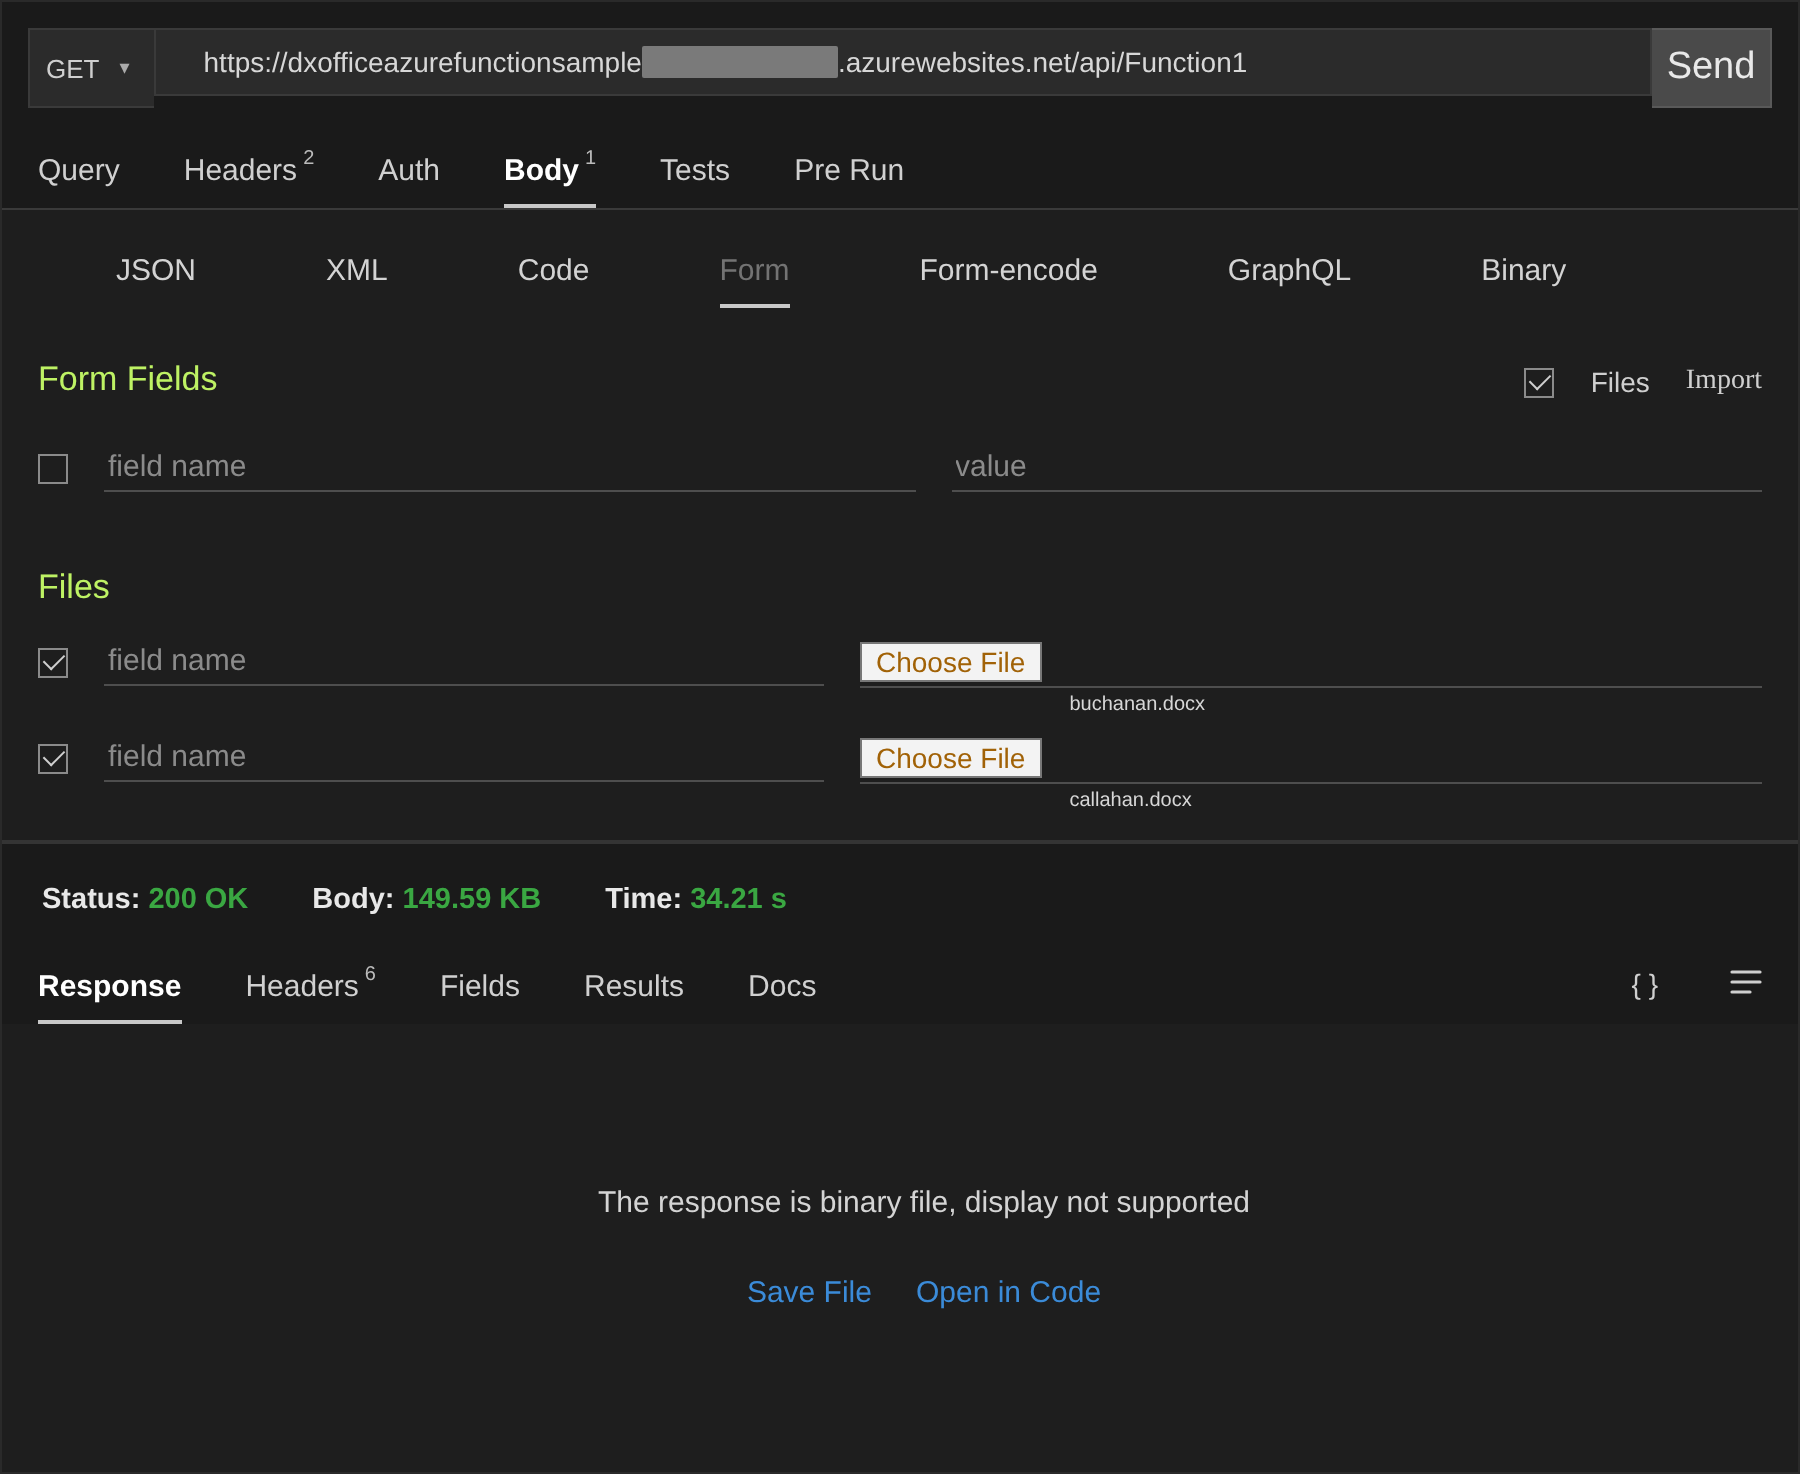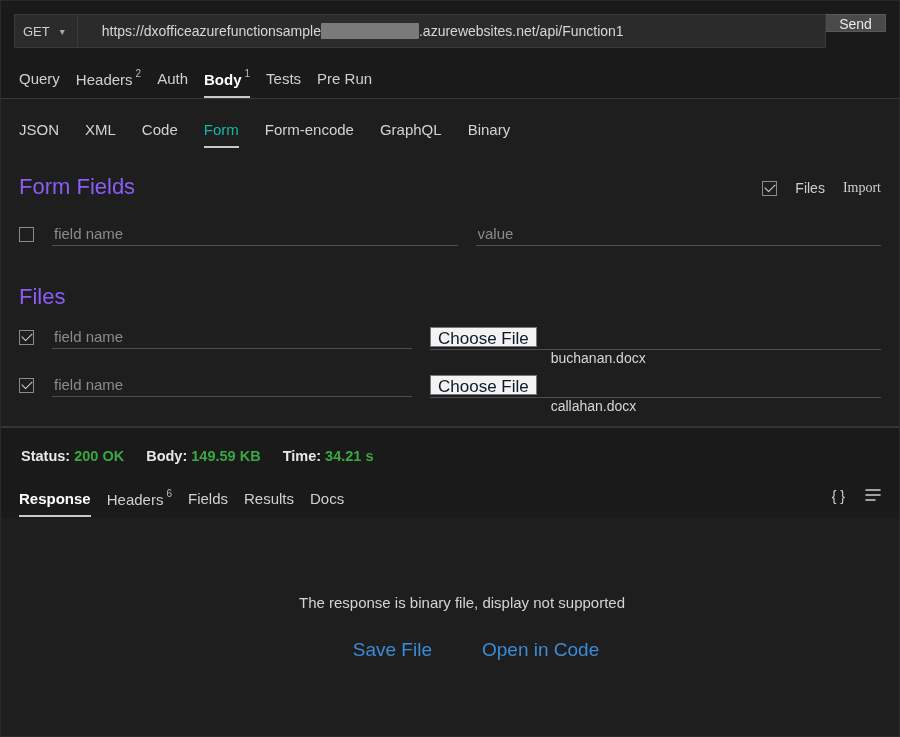--- a/index.html
+++ b/index.html
@@ -78,34 +78,34 @@
     white-space: pre;
   }
   .url-mask {
     display: inline-block;
     height: 16px;
     background: var(--mask);
     border-radius: 1px;
   }
   .send {
     width: 60px;
-    height: 18px;
+    height: 40px;
     background: var(--bg-send);
     border: 1px solid #595959;
     border-left: none;
     color: #e9e9e9;
-    font-size: 14px;
+    font-size: 19px;
     cursor: pointer;
   }
 
   
   .main-tabs, .res-tabs {
     display: flex;
-    align-items: flex-start;
-    gap: 16px;
+    align-items: center;
+    gap: 32px;
     padding: 4px 32px 0 18px;
     background: var(--bg-0);
   }
   .main-tabs { padding-top: 8px; }
   .mtab, .rtab {
     position: relative;
     padding: 8px 0 10px 0;
     color: #d0d0d0;
     font-size: 15px;
     cursor: pointer;
@@ -140,45 +140,46 @@
     gap: 26px;
     padding: 18px 18px 0 18px;
     background: var(--bg-1);
   }
   .stab {
     position: relative;
     padding: 4px 0 10px 0;
     color: #d3d3d3;
     font-size: 15px;
     cursor: pointer;
+    margin-left: 39px;
   }
   .stab.active {
-    color: #14b8a6;
+    color: #737373;
   }
   .stab.active::after {
     content: "";
     position: absolute;
     left: 0; right: 0; bottom: 0;
     height: 2px;
     background: #c8c8c8;
   }
 
   
   .section {
     padding: 18px 18px 6px 18px;
     background: var(--bg-1);
   }
   .sec-head {
     display: flex;
     align-items: center;
     justify-content: space-between;
   }
   .sec-title {
-    font-size: 22px;
-    color: #8b5cf6;
+    font-size: 17px;
+    color: #bef264;
     margin: 8px 0 10px 0;
   }
   .sec-right {
     display: flex;
     align-items: center;
     gap: 18px;
     color: #cfcfcf;
     font-size: 14px;
   }
   .chk {
@@ -241,42 +242,42 @@
   .file-value {
     flex: 1;
     display: flex;
     align-items: center;
     gap: 14px;
     border-bottom: 1.5px solid #4e4e4e;
     height: 26px;
   }
   .choose-btn {
     background: var(--filebtn-bg);
-    color: #0f172a;
+    color: #a16207;
     border: 1px solid var(--filebtn-border);
     font-family: Arial, sans-serif;
-    font-size: 17px;
+    font-size: 14px;
     padding: 1px 7px;
     height: 20px;
     cursor: pointer;
     text-align: center;
   }
   .filename {
     color: #d7d7d7;
-    font-size: 14px;
+    font-size: 10px;
     margin-top: 43px;
   }
 
   
   .statusbar {
     border-top: 2px solid #343434;
     background: var(--bg-0);
     padding: 20px 20px 16px 20px;
     display: flex;
-    gap: 22px;
+    gap: 32px;
     font-size: 14.5px;
   }
   .statusbar b { font-weight: 600; color: #e8e8e8; }
   .statusbar .val { color: var(--accent); font-weight: 600; }
 
   
   .res-tabs {
     background: var(--bg-0);
     padding-top: 2px;
     padding-right: 16px;
@@ -301,23 +302,22 @@
   .res-msg {
     color: #d4d4d4;
     font-size: 15px;
   }
   .res-links {
     display: flex;
     gap: 22px;
   }
   .res-link {
     color: var(--link);
-    font-size: 19px;
-    cursor: pointer;
-    margin-left: 28px;
+    font-size: 15px;
+    cursor: pointer;
   }
 </style>
 </head>
 <body>
 
 <div class="app">
 
   <div class="reqbar">
     <div class="method">
       <span>GET</span>

